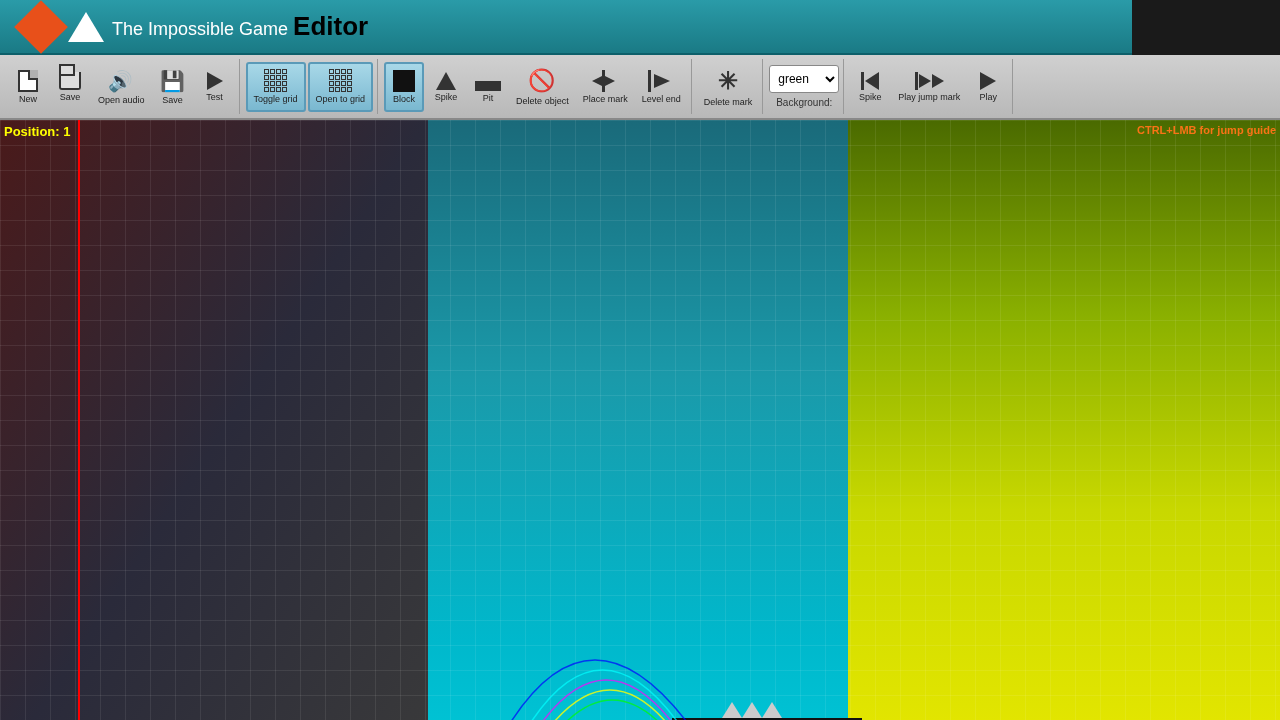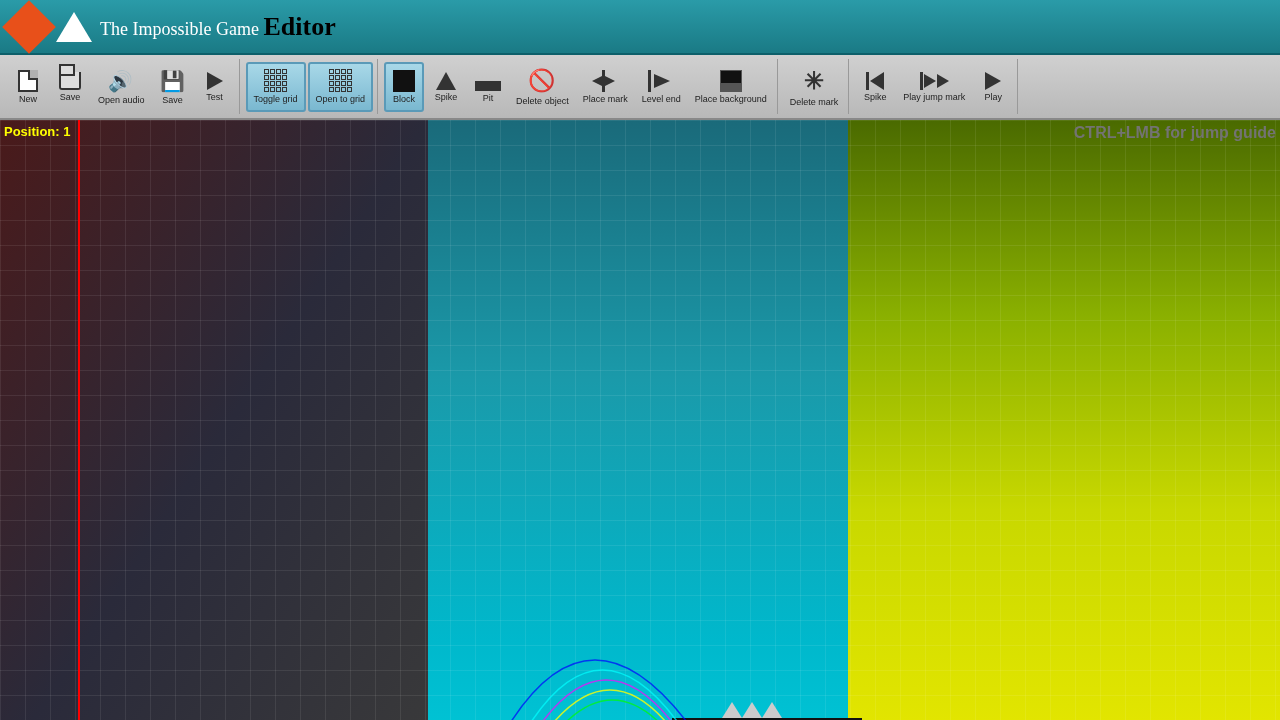--- a/index.html
+++ b/index.html
@@ -1,26 +1,25 @@
 <!DOCTYPE html>
 <html><head>
   <meta charset="utf-8">
   <style>
     * { margin: 0; padding: 0; box-sizing: border-box; }
     body { width: 1280px; height: 720px; overflow: hidden; background: #1a1a1a; font-family: Arial, sans-serif; }
 
     #titlebar {
-      width: 1280px;
+      width: 1132px;
       height: 55px;
       background: linear-gradient(to bottom, #2a9ba8, #1a7a85);
       display: flex;
       align-items: center;
-      padding: 0 10px;
+      padding: 0 22px;
       border-bottom: 2px solid #0d5f6a;
-      font-family: Liberation Serif, serif;
     }
 
     #logo {
       display: flex;
       align-items: center;
       gap: 8px;
     }
 
     .logo-diamond {
       width: 38px;
@@ -163,22 +162,22 @@
       color: #ffff00;
       font-size: 13px;
       font-weight: bold;
       z-index: 10;
     }
 
     .hint-label {
       position: absolute;
       top: 4px;
       right: 4px;
-      color: #737373;
-      font-size: 16px;
+      color: #f97316;
+      font-size: 11px;
       font-weight: bold;
       z-index: 10;
       text-align: right;
     }
 
     
     .bg-segment {
       position: absolute;
       top: 0;
       height: 100%;
@@ -481,35 +480,40 @@
     </button>
     <button class="tool-btn">
       <span>
         <div class="level-end-icon">
           <div class="level-end-line"></div>
           <div class="level-end-arr"></div>
         </div>
       </span>
       <span class="tool-label">Level end</span>
     </button>
-    <button class="tool-btn">
-      <span>
-        <div class="place-bg-icon"></div>
-      </span>
-      <span class="tool-label">Place background</span>
-    </button>
   </div>
 
   <div class="tool-group">
     <button class="tool-btn">
       <span style="font-size:24px;font-weight:bold;color:#333;">✳</span>
       <span class="tool-label">Delete mark</span>
     </button>
   </div>
 
+  <div class="tool-group">
+    <div style="display:flex;flex-direction:column;align-items:center;gap:4px;">
+      <select class="bg-select">
+        <option>green</option>
+        <option>blue</option>
+        <option>yellow</option>
+        <option>red</option>
+      </select>
+      <span class="bg-label">Background:</span>
+    </div>
+  </div>
 
   <div class="tool-group">
     <button class="tool-btn">
       <span>
         <div class="rewind-icon">
           <div class="rewind-bar"></div>
           <div class="rewind-tri"></div>
         </div>
       </span>
       <span class="tool-label">Spike</span>

